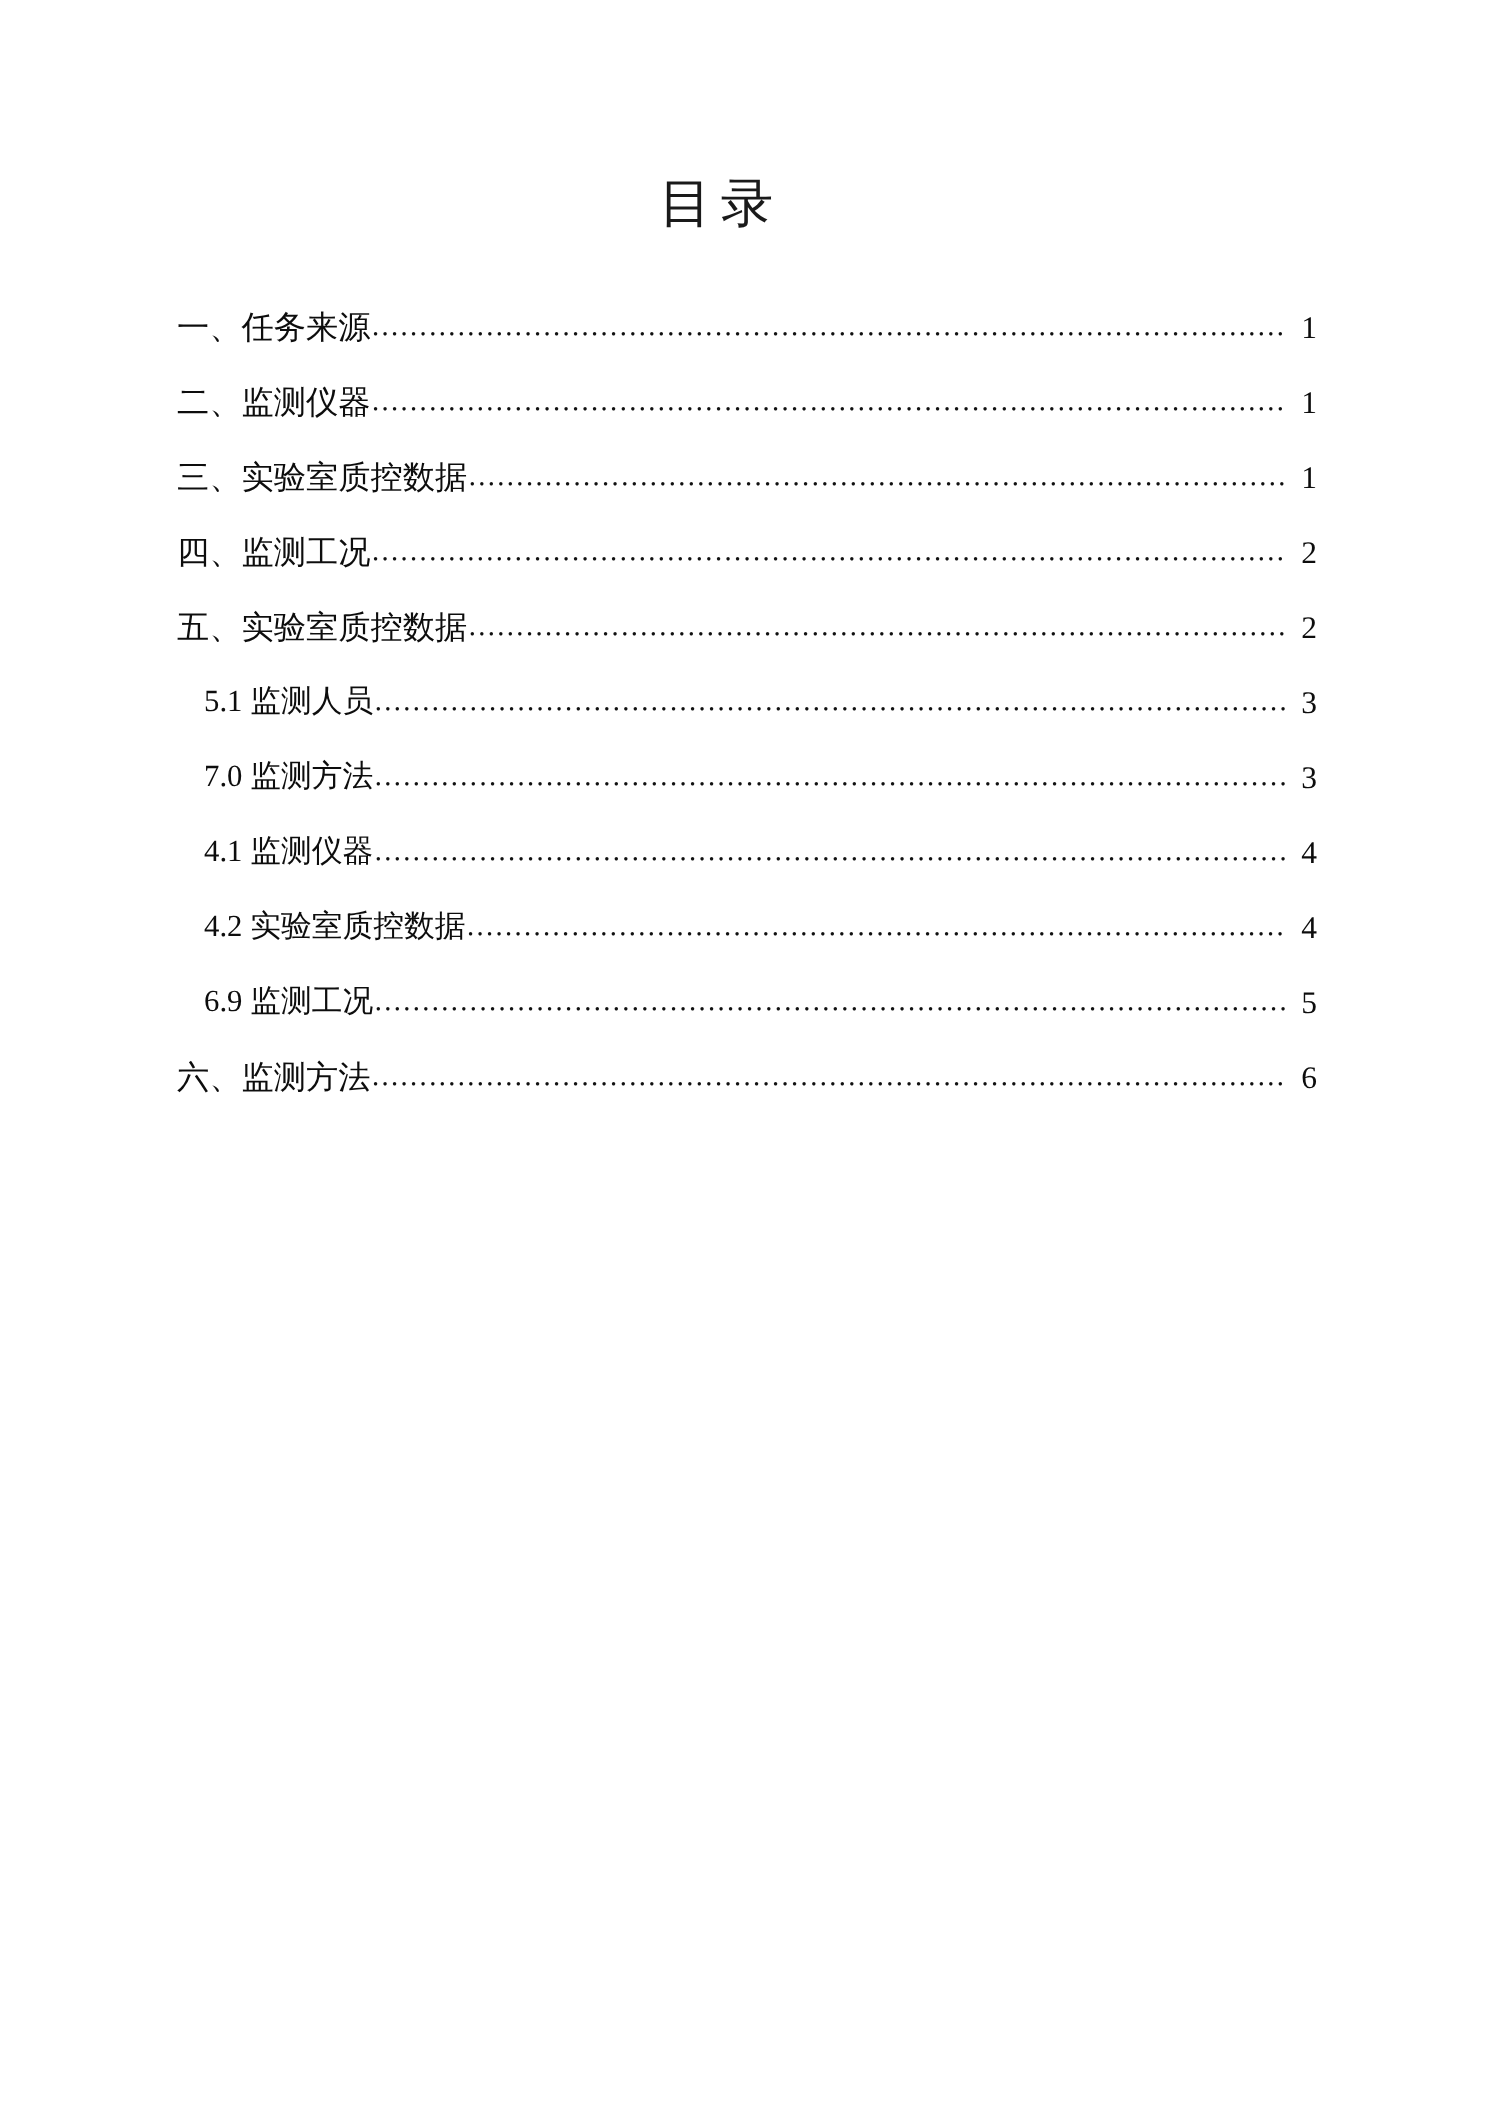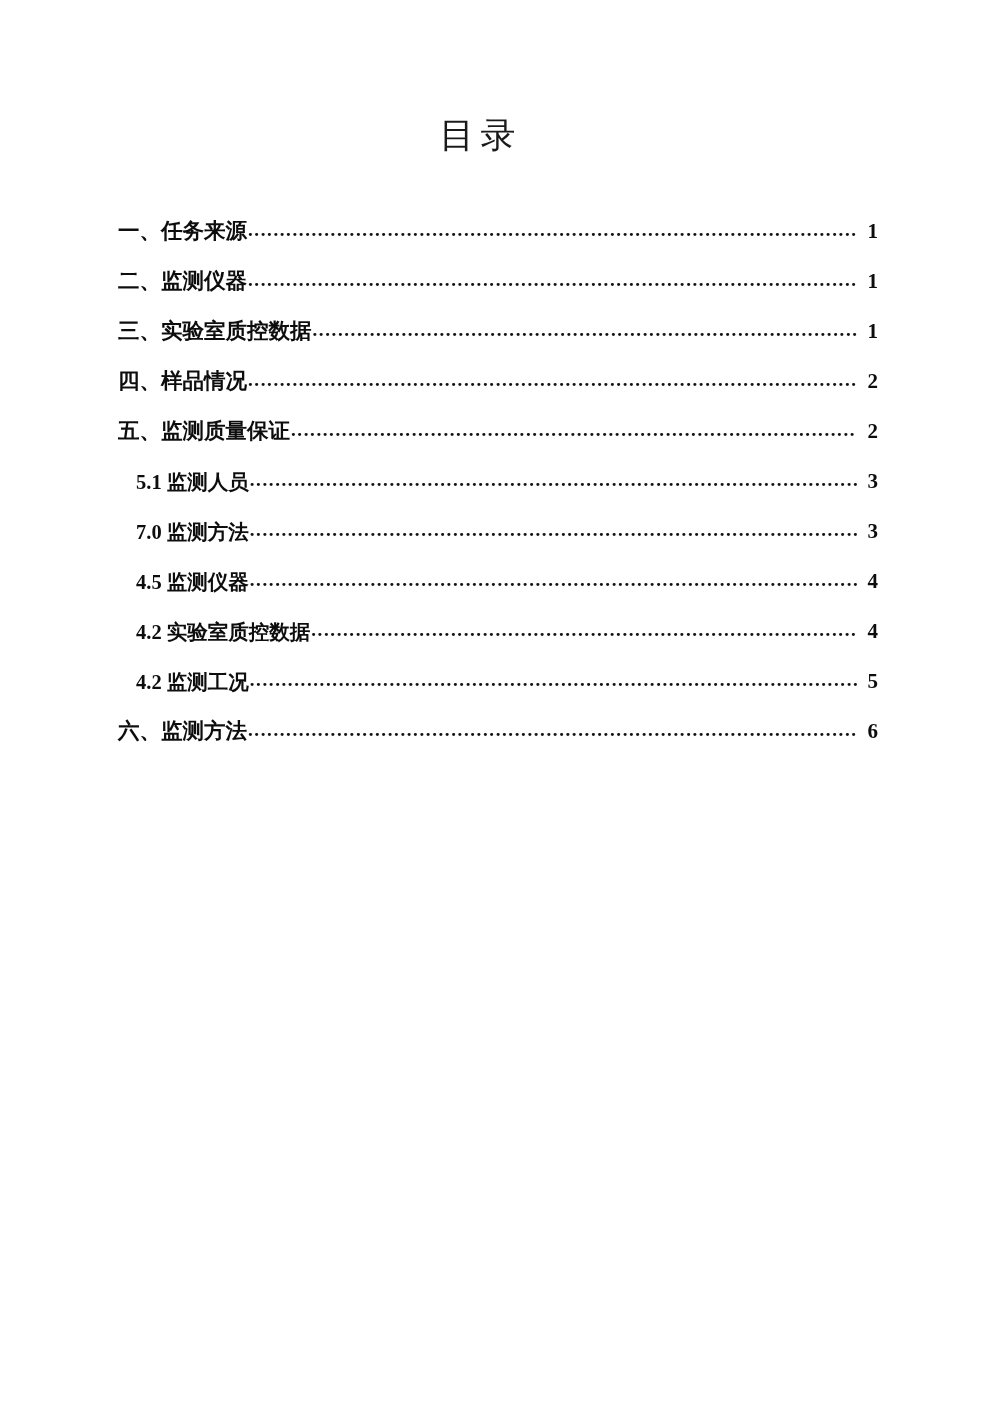--- a/index.html
+++ b/index.html
@@ -35,27 +35,26 @@
   .toc-list {
     margin: 0;
     padding: 0;
     list-style: none;
     width: 760px;
     margin-left: 118px;
     margin-top: 36px;
   }
   .toc-entry {
     display: flex;
-    align-items: flex-end;
+    align-items: center;
     font-size: 21px;
     color: #0d0d0d;
     line-height: 1.0;
     margin-bottom: 0;
     height: 50px;
-    font-weight: bold;
   }
   .toc-entry.level-1 {
     padding-left: 0;
     font-size: 21.5px;
   }
   .toc-entry.level-2 {
     padding-left: 18px;
     font-size: 20.5px;
   }
   .toc-text {
@@ -98,51 +97,51 @@
       <span class="toc-text">二、监测仪器</span>
       <span class="toc-leader">........................................................................................................................................................................................................</span>
       <span class="toc-page">1</span>
     </li>
     <li class="toc-entry level-1">
       <span class="toc-text">三、实验室质控数据</span>
       <span class="toc-leader">........................................................................................................................................................................................................</span>
       <span class="toc-page">1</span>
     </li>
     <li class="toc-entry level-1">
-      <span class="toc-text">四、样品情况</span>
+      <span class="toc-text">四、监测工况</span>
       <span class="toc-leader">........................................................................................................................................................................................................</span>
       <span class="toc-page">2</span>
     </li>
     <li class="toc-entry level-1">
-      <span class="toc-text">五、监测质量保证</span>
+      <span class="toc-text">五、实验室质控数据</span>
       <span class="toc-leader">........................................................................................................................................................................................................</span>
       <span class="toc-page">2</span>
     </li>
     <li class="toc-entry level-2">
       <span class="toc-text">5.1 监测人员</span>
       <span class="toc-leader">........................................................................................................................................................................................................</span>
       <span class="toc-page">3</span>
     </li>
     <li class="toc-entry level-2">
       <span class="toc-text">7.0 监测方法</span>
       <span class="toc-leader">........................................................................................................................................................................................................</span>
       <span class="toc-page">3</span>
     </li>
     <li class="toc-entry level-2">
-      <span class="toc-text">4.5 监测仪器</span>
+      <span class="toc-text">4.1 监测仪器</span>
       <span class="toc-leader">........................................................................................................................................................................................................</span>
       <span class="toc-page">4</span>
     </li>
     <li class="toc-entry level-2">
       <span class="toc-text">4.2 实验室质控数据</span>
       <span class="toc-leader">........................................................................................................................................................................................................</span>
       <span class="toc-page">4</span>
     </li>
     <li class="toc-entry level-2">
-      <span class="toc-text">4.2 监测工况</span>
+      <span class="toc-text">6.9 监测工况</span>
       <span class="toc-leader">........................................................................................................................................................................................................</span>
       <span class="toc-page">5</span>
     </li>
     <li class="toc-entry level-1">
       <span class="toc-text">六、监测方法</span>
       <span class="toc-leader">........................................................................................................................................................................................................</span>
       <span class="toc-page">6</span>
     </li>
   </ul>
 

